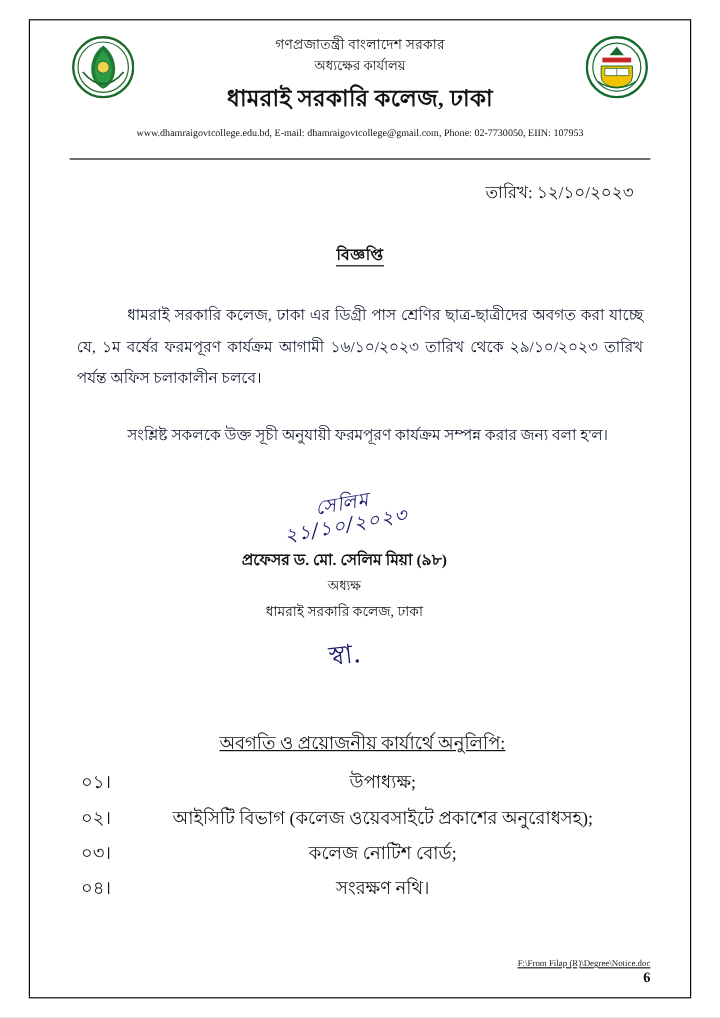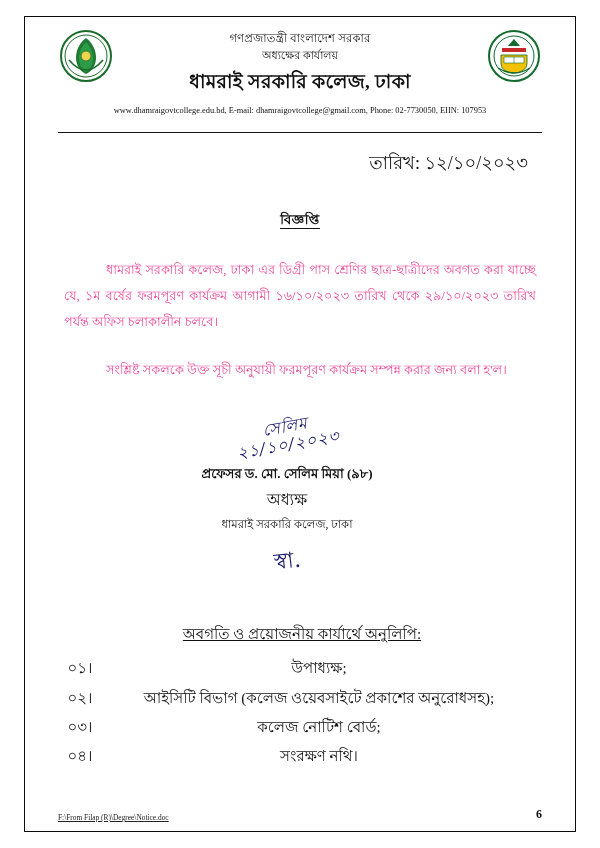--- a/index.html
+++ b/index.html
@@ -79,21 +79,21 @@
   }
   .logo-left { left: 2px; }
   .logo-right { right: 2px; }
 
   .logo svg { display: block; }
 
   
   .date-row {
     margin-top: 16px;
     text-align: right;
-    font-size: 18px;
+    font-size: 14px;
     color: #111;
     padding-right: 14px;
   }
 
   
   .doc-title {
     text-align: center;
     font-size: 13px;
     font-weight: bold;
     margin-top: 30px;
@@ -103,21 +103,21 @@
   .doc-title .u {
     border-bottom: 1.4px solid #111;
     padding-bottom: 1px;
   }
 
   
   .body-text {
     margin-top: 26px;
     font-size: 12.8px;
     line-height: 2.05;
-    color: #ec4899;
+    color: #0f172a;
     text-align: justify;
     text-justify: inter-word;
     padding: 0 6px;
   }
   .body-text p {
     margin: 0 0 22px 0;
     text-indent: 42px;
   }
 
   
@@ -138,21 +138,21 @@
     margin-bottom: 4px;
     letter-spacing: 1px;
   }
   .sig-name {
     font-size: 13px;
     font-weight: bold;
     color: #111;
     margin-top: 6px;
   }
   .sig-role {
-    font-size: 16px;
+    font-size: 11px;
     color: #111;
     margin-top: 2px;
   }
   .sig-org {
     font-size: 11.5px;
     color: #111;
     margin-top: 2px;
   }
   .seal-mark {
     font-family: "DejaVu Serif", serif;
@@ -193,20 +193,21 @@
   
   .footer {
     position: absolute;
     left: 58px;
     right: 58px;
     bottom: 26px;
     display: flex;
     align-items: flex-end;
     justify-content: space-between;
     border-top: 0;
+    flex-direction: column;
   }
   .footer-path {
     font-size: 7.4px;
     color: #222;
     text-decoration: underline;
   }
   .footer-page {
     font-size: 12px;
     font-weight: bold;
     color: #111;

